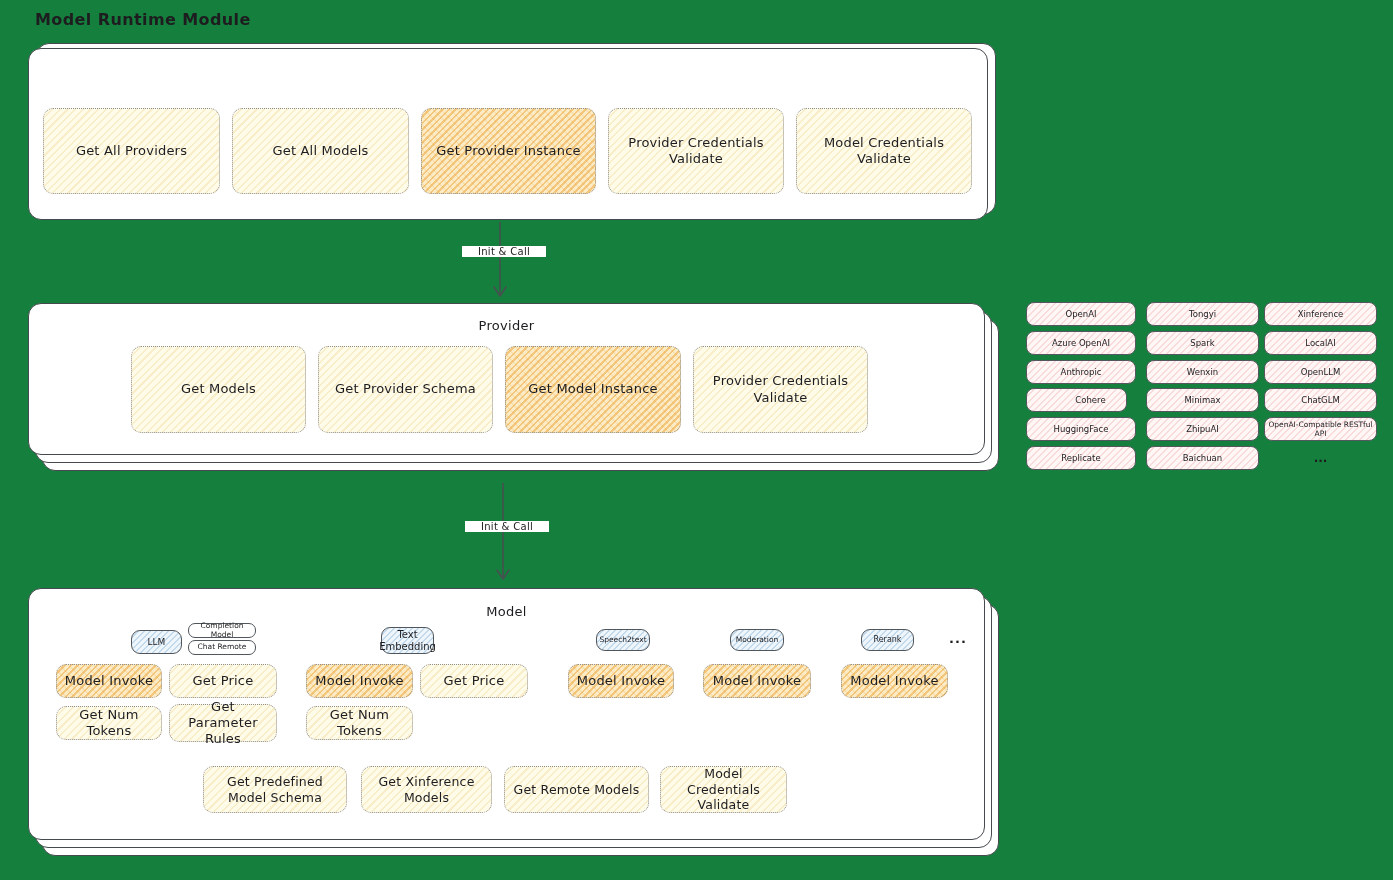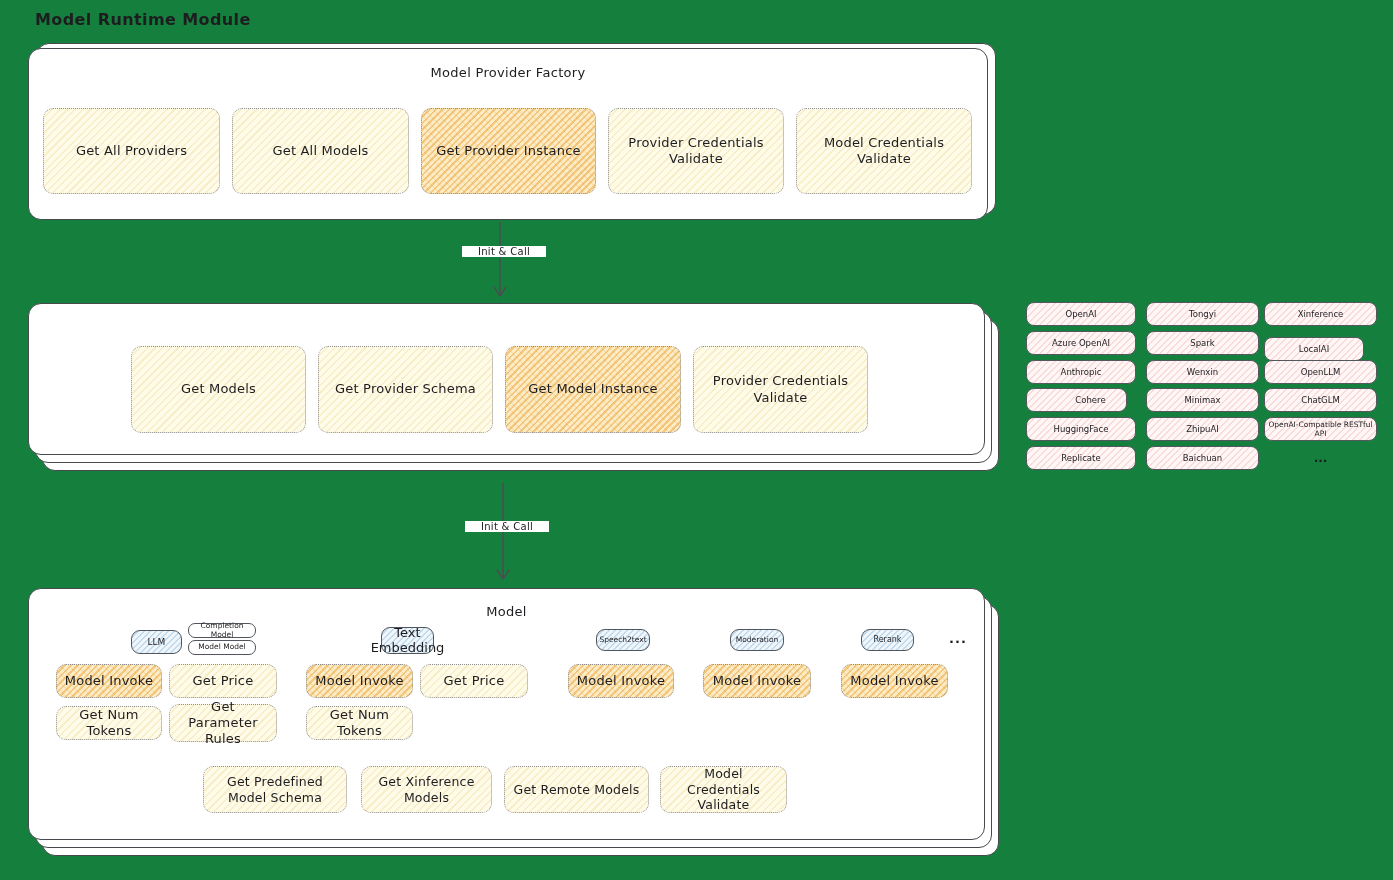--- a/index.html
+++ b/index.html
@@ -50,51 +50,51 @@
 </style>
 </head>
 <body>
 
 <div class="canvas">
 
   <div class="abs title" style="left:35px;top:10px;">Model Runtime Module</div>
 
   <div class="sheet" style="left:36px;top:43px;width:960px;height:172px;z-index:0;"></div>
   <div class="sheet" style="left:28px;top:48px;width:960px;height:172px;z-index:1;">
-    <div class="sheet-header">Model Provider Factory</div>
     <div class="node fill-yellow" style="left:203px;top:59px;width:177px;height:86px;">Get All Models</div>
     <div class="node fill-yellow" style="left:14px;top:59px;width:177px;height:86px;">Get All Providers</div>
     <div class="node fill-orange" style="left:392px;top:59px;width:175px;height:86px;">Get Provider Instance</div>
     <div class="node fill-yellow" style="left:579px;top:59px;width:176px;height:86px;">Provider Credentials Validate</div>
     <div class="node fill-yellow" style="left:767px;top:59px;width:176px;height:86px;">Model Credentials Validate</div>
   </div>
 
   <svg class="abs" style="left:489px;top:221px;z-index:2;" width="22" height="78" viewBox="0 0 22 78">
     <path d="M11 1 L11 74" stroke="#4a4d52" stroke-width="1.5" fill="none"></path>
     <path d="M5 66 L11 75 L17 66" stroke="#4a4d52" stroke-width="1.5" fill="none" stroke-linejoin="round" stroke-linecap="round"></path>
   </svg>
   <div class="arrow-label" style="left:462px;top:246px;width:76px;">Init &amp; Call</div>
 
   <div class="sheet" style="left:42px;top:319px;width:957px;height:152px;z-index:0;"></div>
   <div class="sheet" style="left:35px;top:311px;width:957px;height:152px;z-index:1;"></div>
   <div class="sheet" style="left:28px;top:303px;width:957px;height:152px;z-index:2;">
+    <div class="sheet-header" style="top:14px;">Provider</div>
     <div class="node fill-yellow" style="left:102px;top:42px;width:175px;height:87px;">Get Models</div>
     <div class="node fill-yellow" style="left:289px;top:42px;width:175px;height:87px;">Get Provider Schema</div>
     <div class="node fill-orange" style="left:476px;top:42px;width:176px;height:87px;">Get Model Instance</div>
     <div class="node fill-yellow" style="left:664px;top:42px;width:175px;height:87px;">Provider Credentials Validate</div>
   </div>
 
   <div class="abs" style="left:1026px;top:302px;width:351px;height:168px;">
     <div class="pcell" style="left:0;top:0;width:110px;">OpenAI</div>
     <div class="pcell" style="left:120px;top:0;width:113px;">Tongyi</div>
     <div class="pcell" style="left:238px;top:0;width:113px;">Xinference</div>
 
     <div class="pcell" style="left:0;top:29px;width:110px;">Azure OpenAI</div>
     <div class="pcell" style="left:120px;top:29px;width:113px;">Spark</div>
-    <div class="pcell" style="left:238px;top:35px;width:100px;">LocalAI</div>
+    <div class="pcell" style="left:238px;top:29px;width:113px;">LocalAI</div>
 
     <div class="pcell" style="left:0;top:58px;width:110px;">Anthropic</div>
     <div class="pcell" style="left:120px;top:58px;width:113px;">Wenxin</div>
     <div class="pcell" style="left:238px;top:58px;width:113px;">OpenLLM</div>
 
     <div class="pcell" style="left:0;top:86px;width:101px;padding-left:28px;">Cohere</div>
     <div class="pcell" style="left:120px;top:86px;width:113px;">Minimax</div>
     <div class="pcell" style="left:238px;top:86px;width:113px;">ChatGLM</div>
 
     <div class="pcell" style="left:0;top:115px;width:110px;">HuggingFace</div>
@@ -112,22 +112,22 @@
   </svg>
   <div class="arrow-label" style="left:465px;top:521px;width:76px;">Init &amp; Call</div>
 
   <div class="sheet" style="left:42px;top:604px;width:957px;height:252px;z-index:0;"></div>
   <div class="sheet" style="left:35px;top:596px;width:957px;height:252px;z-index:1;"></div>
   <div class="sheet" style="left:28px;top:588px;width:957px;height:252px;z-index:2;">
     <div class="sheet-header" style="top:15px;">Model</div>
 
     <div class="pill fill-blue" style="left:102px;top:41px;width:51px;height:24px;font-size:9px;">LLM</div>
     <div class="pill fill-white" style="left:159px;top:34px;width:68px;height:15px;font-size:7.5px;border-radius:7px;">Completion Model</div>
-    <div class="pill fill-white" style="left:159px;top:51px;width:68px;height:15px;font-size:7.5px;border-radius:7px;">Model Model</div>
-    <div class="pill fill-blue" style="left:352px;top:38px;width:53px;height:27px;font-size:13px;">Text Embedding</div>
+    <div class="pill fill-white" style="left:159px;top:51px;width:68px;height:15px;font-size:7.5px;border-radius:7px;">Chat Remote</div>
+    <div class="pill fill-blue" style="left:352px;top:38px;width:53px;height:27px;font-size:10px;">Text Embedding</div>
     <div class="pill fill-blue" style="left:567px;top:40px;width:54px;height:22px;font-size:7.5px;">Speech2text</div>
     <div class="pill fill-blue" style="left:701px;top:40px;width:54px;height:22px;font-size:7.5px;">Moderation</div>
     <div class="pill fill-blue" style="left:832px;top:40px;width:53px;height:22px;font-size:8px;">Rerank</div>
     <div class="abs dots" style="left:920px;top:42px;">...</div>
 
     <div class="node fill-orange" style="left:27px;top:75px;width:106px;height:34px;">Model Invoke</div>
     <div class="node fill-yellow" style="left:140px;top:75px;width:108px;height:34px;">Get Price</div>
     <div class="node fill-orange" style="left:277px;top:75px;width:107px;height:34px;">Model Invoke</div>
     <div class="node fill-yellow" style="left:391px;top:75px;width:108px;height:34px;">Get Price</div>
     <div class="node fill-orange" style="left:539px;top:75px;width:106px;height:34px;">Model Invoke</div>

